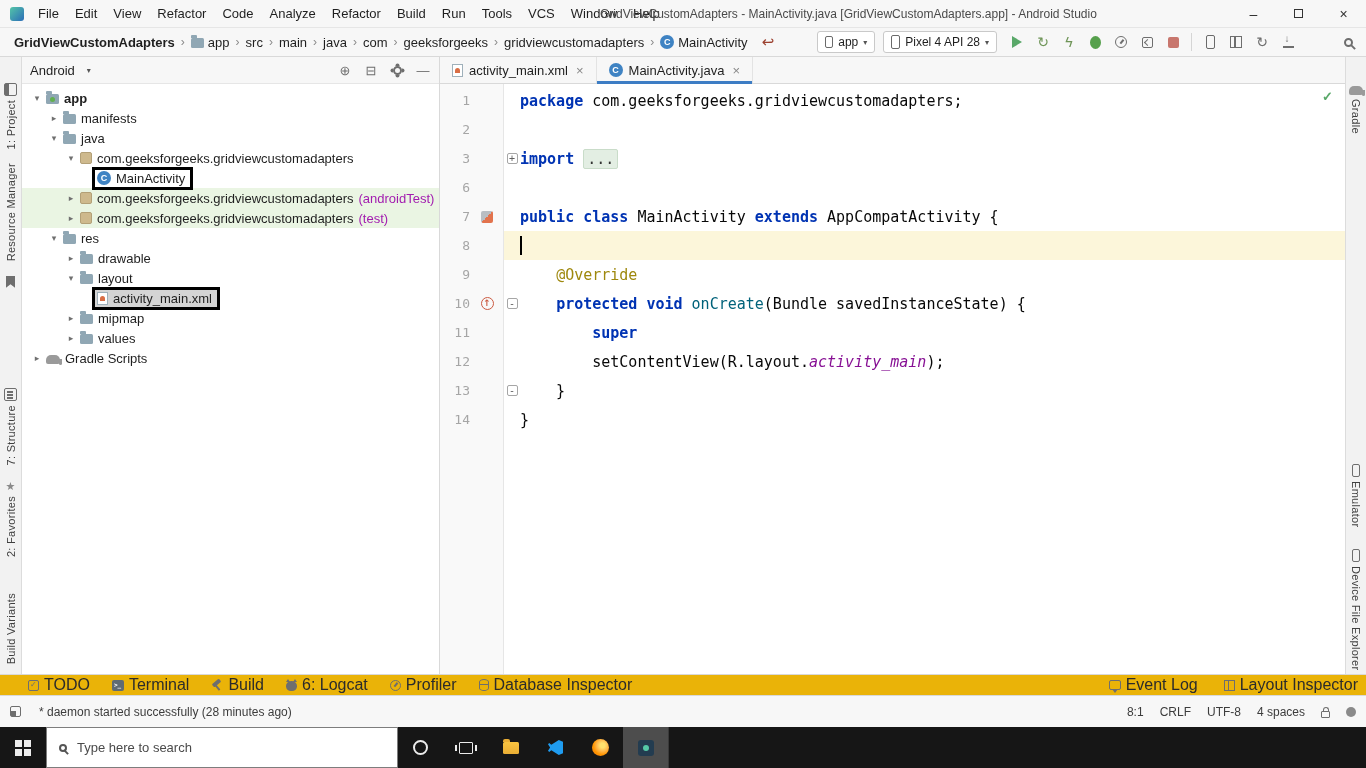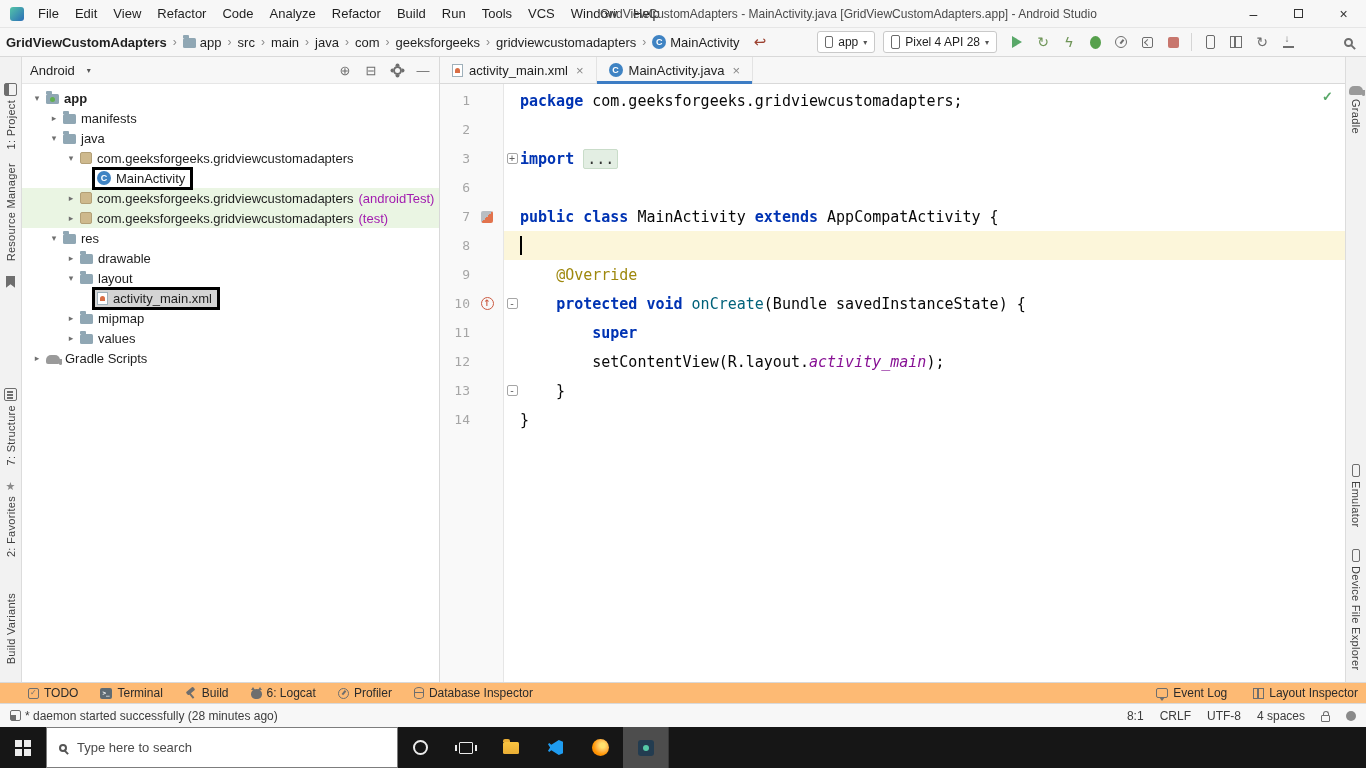--- a/index.html
+++ b/index.html
@@ -15,21 +15,21 @@
 .titlebar{height:28px;background:#f7f7f7;display:flex;align-items:center;position:relative;flex:none;border-bottom:1px solid #e6e6e6}
 .as-logo{width:14px;height:14px;margin:0 6px 0 10px;border-radius:3px;background:linear-gradient(135deg,#54c5a8,#2b6db8)}
 .menubar{display:flex}
 .menu-item{padding:0 8px;line-height:28px;font-size:13px;color:#1f1f1f}
 .win-title{position:absolute;left:600px;top:0;line-height:28px;font-size:12px;color:#4a4a4a;white-space:nowrap;max-width:620px;overflow:hidden}
 .win-controls{margin-left:auto;display:flex;height:100%}
 .win-btn{width:45px;display:flex;align-items:center;justify-content:center;color:#333;font-size:14px}
 .win-max-glyph{width:9px;height:9px;border:1px solid #333;display:inline-block}
 
 
-.toolbar-row{height:29px;background:#f7f7f7;display:flex;align-items:center;flex:none;border-bottom:1px solid #d9d9d9;padding-left:4px}
+.toolbar-row{height:29px;background:#f7f7f7;display:flex;align-items:center;flex:none;border-bottom:1px solid #d9d9d9;padding-left:12px}
 .breadcrumbs{display:flex;align-items:center;white-space:nowrap}
 .bc-item{display:inline-flex;align-items:center;gap:4px;padding:0 2px;font-size:13px}
 .bc-sep{color:#8b8b8b;padding:0 4px;font-size:12px}
 .back{color:#9c4130;font-size:15px;margin:0 12px}
 .run-controls{margin-left:auto;display:flex;align-items:center;gap:8px;padding-right:10px}
 .dropdown{height:22px;background:#fff;border:1px solid #c9c9c9;border-radius:3px;display:flex;align-items:center;gap:5px;padding:0 7px;font-size:12px}
 .dd-caret{font-size:8px;color:#555}
 .tb-icons{display:flex;align-items:center;gap:10px;margin-left:4px}
 .tbtn{min-width:16px;height:22px;display:flex;align-items:center;justify-content:center}
 .sep-v{width:1px;height:18px;background:#d5d5d5}
@@ -121,21 +121,21 @@
 .s-pl{color:#080808}
 .s-ann{color:var(--annotation,#9e880d)}
 .s-decl{color:var(--method_decl,#00627a)}
 .s-field{color:var(--field_purple,#871094);font-style:italic}
 .s-fold{background:#e3eee3;border:1px solid #c9dcc9;padding:0 3px;color:#333;border-radius:2px}
 .ic-override{width:13px;height:13px;border:1.5px solid #cb5a41;border-radius:50%;color:#cb5a41;font:bold 9px/11px "DejaVu Sans",sans-serif;text-align:center}
 .ic-classrun{width:12px;height:12px;border-radius:2px;background:linear-gradient(135deg,#b9bec3 50%,#e2734d 50%)}
 .editor-check{position:absolute;top:5px;right:12px;color:#59a869;font-weight:bold;font-size:13px}
 
 
-.bottom-tools{height:21px;background:#fdba74;border-top:1px solid #d9d9d9;display:flex;align-items:center;font-size:12px;flex:none}
+.bottom-tools{height:21px;background:#eab308;border-top:1px solid #d9d9d9;display:flex;align-items:center;font-size:16px;flex:none}
 .bt-left{display:flex;margin-left:28px}
 .bt-right{margin-left:auto;display:flex;padding-right:8px}
 .bt-item{display:flex;align-items:center;gap:5px;margin-right:22px;color:#2b2b2b}
 .bt-right .bt-item{margin-right:0;margin-left:26px}
 .bic{display:inline-block;position:relative;width:12px;height:12px}
 .bic-todo{width:11px;height:11px;border:1.5px solid #6e6e6e;border-radius:2px}
 .bic-todo::after{content:"✓";position:absolute;left:1px;top:-1px;font-size:8px;color:#6e6e6e}
 .bic-terminal{width:12px;height:11px;background:#5f6b73;border-radius:2px}
 .bic-terminal::after{content:">_";position:absolute;left:2px;top:1px;font:bold 6px/8px "DejaVu Sans Mono",monospace;color:#fff}
 .bic-hammer::before{content:"";position:absolute;left:1px;top:2px;width:9px;height:4px;background:#6e6e6e;border-radius:1px;transform:rotate(-40deg)}
@@ -146,21 +146,21 @@
 .bic-profiler{width:11px;height:11px;border:1.5px solid #6e6e6e;border-radius:50%}
 .bic-profiler::after{content:"";position:absolute;left:4px;top:1px;width:1.5px;height:5px;background:#6e6e6e;transform:rotate(40deg)}
 .bic-database{width:10px;height:12px;border:1.5px solid #6e6e6e;border-radius:5px/3px}
 .bic-database::after{content:"";position:absolute;left:0;right:0;top:1.5px;height:2px;border-bottom:1.5px solid #6e6e6e}
 .bic-event-log{width:12px;height:10px;border:1.5px solid #6e6e6e;border-radius:2px}
 .bic-event-log::after{content:"";position:absolute;left:2px;bottom:-4px;border-left:3px solid transparent;border-right:3px solid transparent;border-top:4px solid #6e6e6e}
 .bic-layout-inspector{width:11px;height:11px;border:1.5px solid #6e6e6e}
 .bic-layout-inspector::after{content:"";position:absolute;left:3px;top:0;bottom:0;width:1.5px;background:#6e6e6e}
 
 
-.statusbar{height:24px;background:#f7f7f7;border-top:1px solid #d9d9d9;display:flex;align-items:center;font-size:12px;color:#3c3c3c;flex:none;padding:0 10px;gap:4px}
+.statusbar{height:32px;background:#f7f7f7;border-top:1px solid #d9d9d9;display:flex;align-items:center;font-size:12px;color:#3c3c3c;flex:none;padding:0 10px;gap:18px}
 .sb-right{margin-left:auto;display:flex;align-items:center;gap:16px}
 .sic-switcher{width:11px;height:11px;border:1.5px solid #6e6e6e;border-radius:2px}
 .sic-switcher::after{content:"";position:absolute;left:0;bottom:0;width:5px;height:5px;background:#6e6e6e}
 .sic-lock{width:9px;height:7px;border:1.5px solid #6e6e6e;border-radius:1px;margin-top:5px}
 .sic-lock::before{content:"";position:absolute;left:.5px;top:-5px;width:4px;height:4px;border:1.5px solid #6e6e6e;border-bottom:none;border-radius:3px 3px 0 0}
 .sic-hector{width:10px;height:10px;border-radius:50%;background:#8a8a8a}
 
 
 .taskbar{height:41px;background:var(--taskbar_bg,#161616);display:flex;align-items:stretch;color:#e8e8e8;flex:none}
 .tb-start{width:46px;display:flex;align-items:center;justify-content:center}

